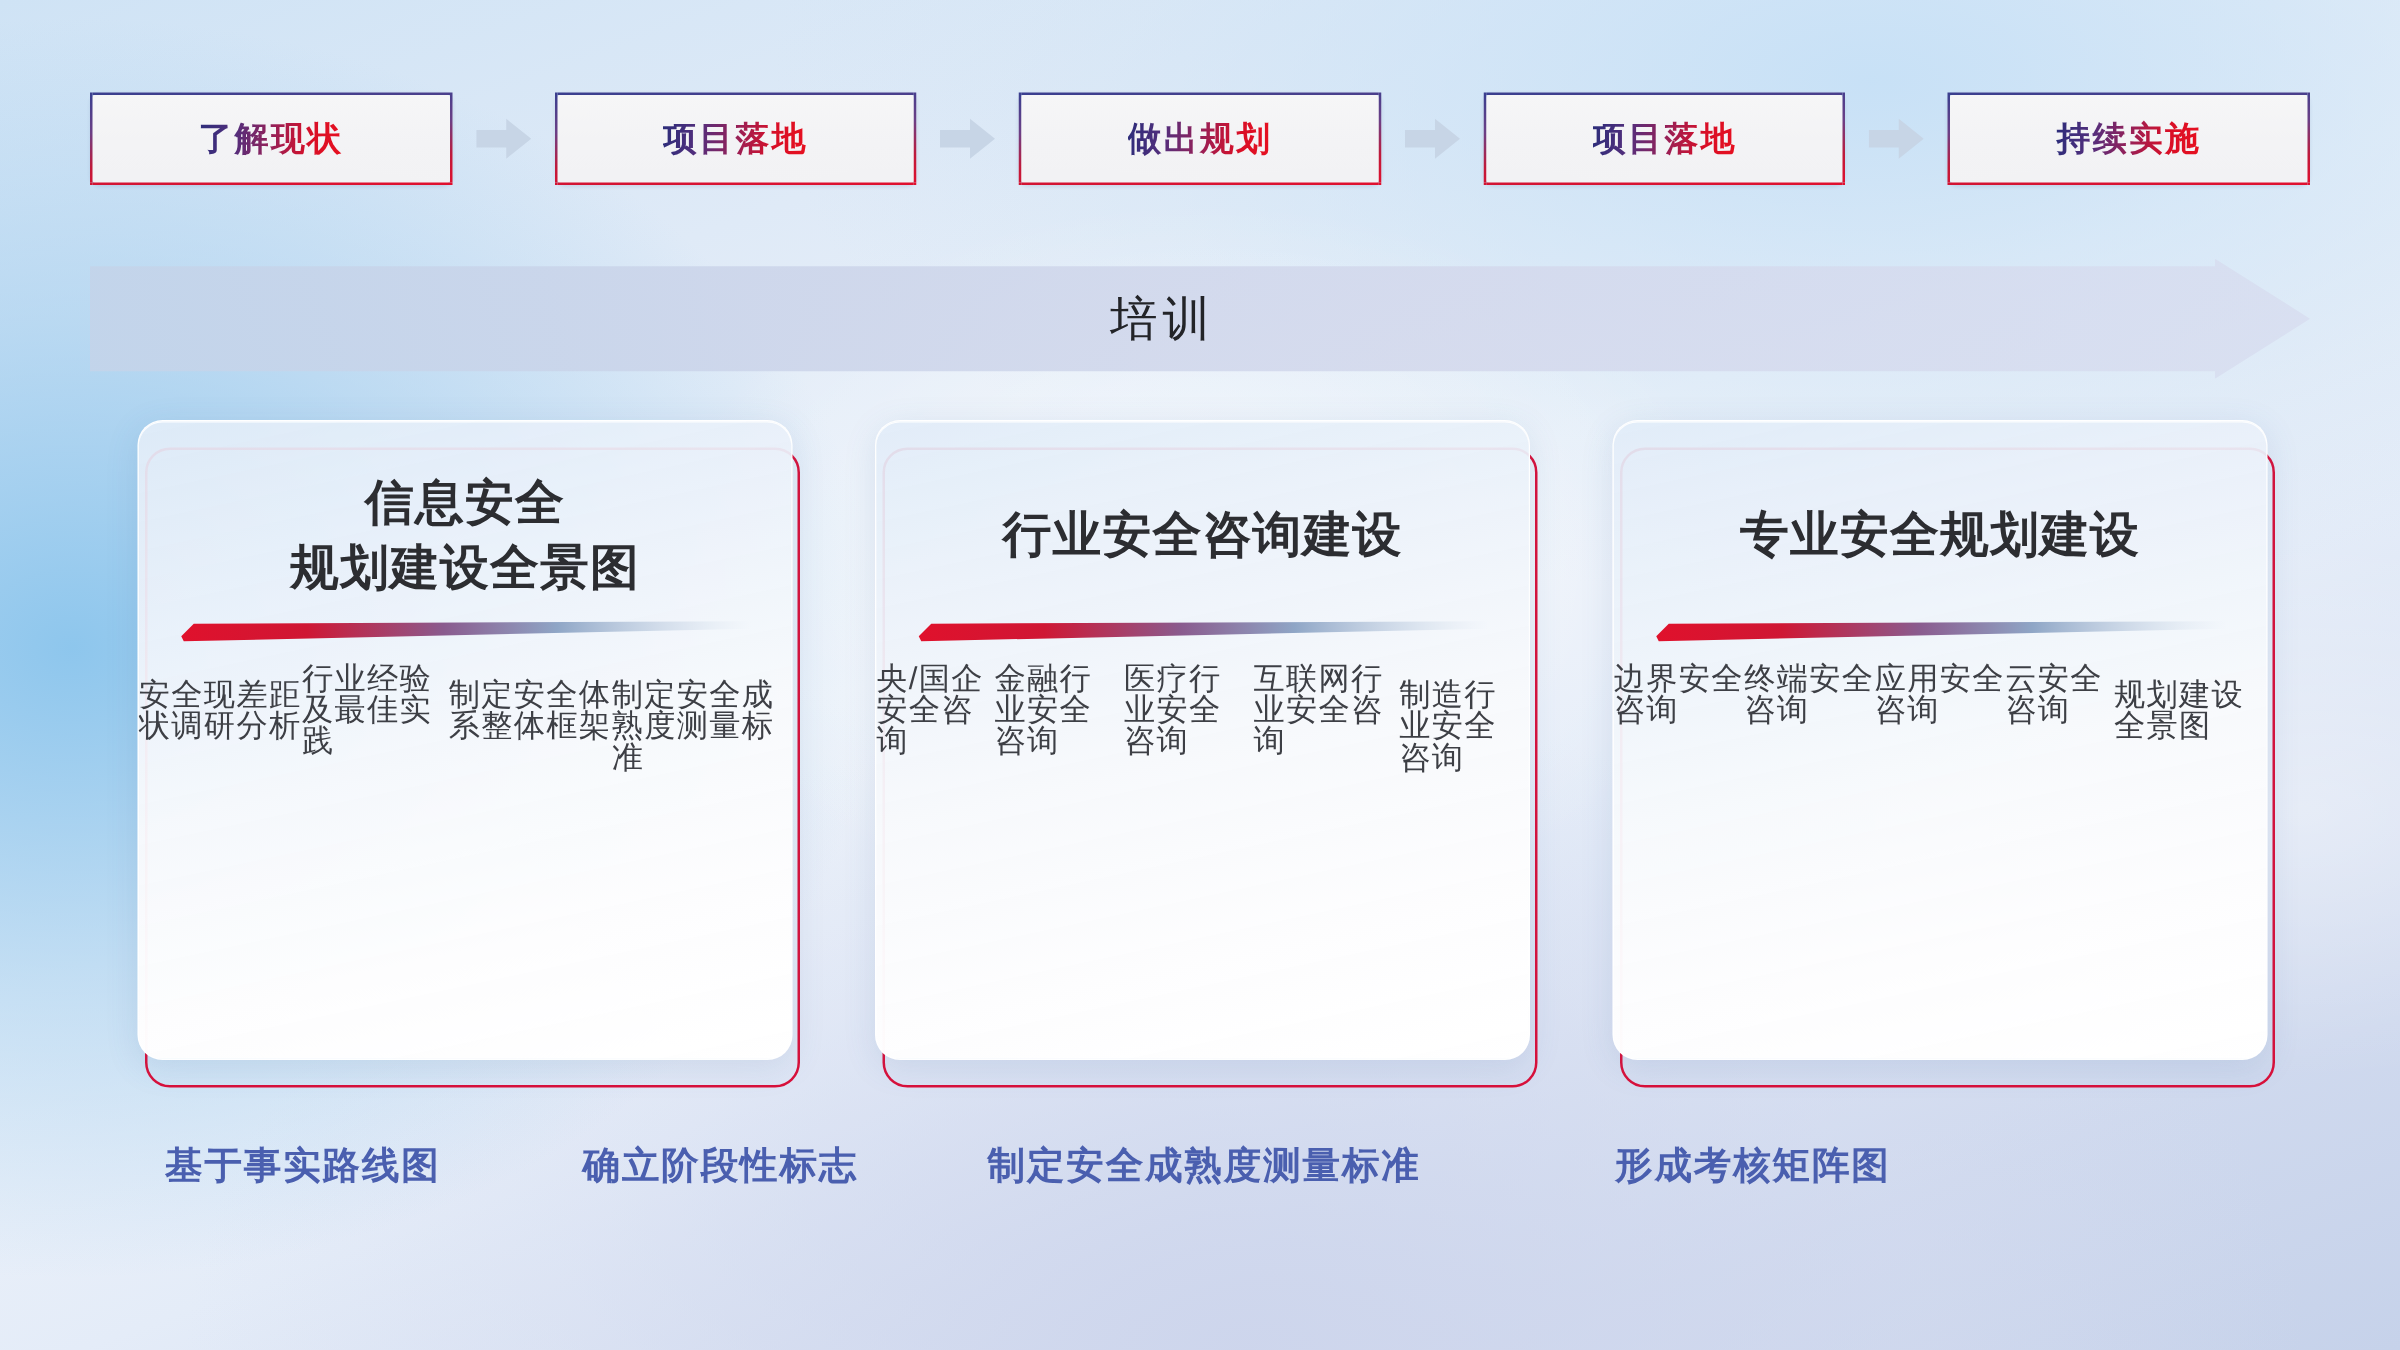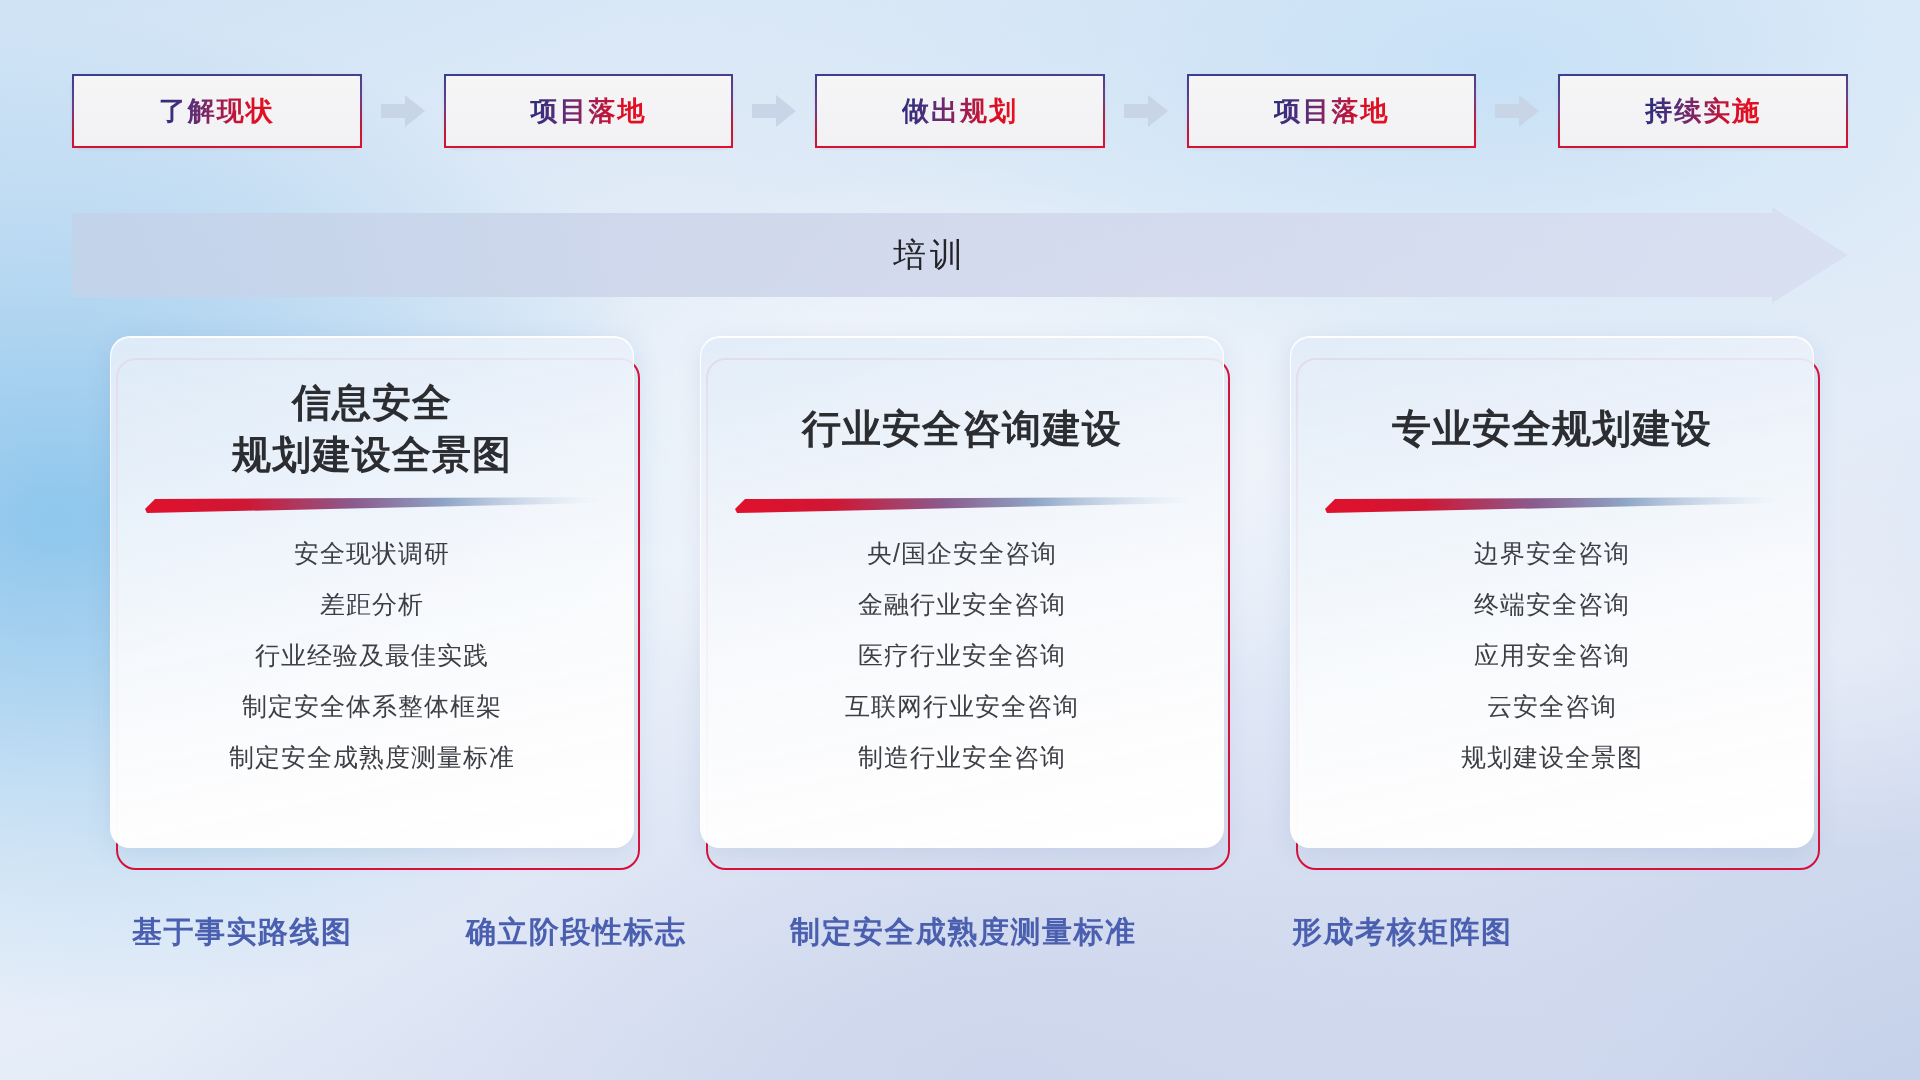--- a/index.html
+++ b/index.html
@@ -50,21 +50,21 @@
   .step-arrow { width:44px; height:34px; flex:0 0 auto; display:block; }
 
   
   .banner {
     position:absolute; top:207px; left:72px; width:1776px; height:96px;
   }
   .banner svg { display:block; width:100%; height:100%; }
   .banner-label {
     position:absolute; top:0; left:0; right:60px; height:96px;
     display:flex; align-items:center; justify-content:center;
-    font-size:33px; font-weight:400; color:#232428; letter-spacing:4px;
+    font-size:38px; font-weight:400; color:#232428; letter-spacing:4px;
   }
 
   
   .cards {
     position:absolute; top:336px; left:110px; width:1710px; height:534px;
     display:flex; justify-content:space-between;
   }
   .card-wrap { position:relative; width:530px; height:534px; }
   .card-shadow {
     position:absolute; left:6px; top:22px; width:524px; height:512px;
@@ -88,21 +88,21 @@
     overflow:hidden;
   }
   .card-title {
     font-size:39px; font-weight:700; color:#2c2d31;
     line-height:1.33; text-align:center; letter-spacing:1px;
     min-height:104px; display:flex; flex-direction:column; justify-content:center;
   }
   .card-title.one-line { min-height:104px; }
   .divider { width:458px; height:22px; margin-top:12px; }
   .divider svg { display:block; width:100%; height:100%; }
-  .card-list { margin-top:26px; width:100%; display:flex; flex-direction:column; align-items:center; }
+  .card-list { margin-top:16px; width:100%; display:flex; flex-direction:row; align-items:center; }
   .card-list li {
     list-style:none; font-size:25px; color:#3d3f45;
     line-height:1; margin-bottom:26px; letter-spacing:1px;
   }
   .card-list li:last-child { margin-bottom:0; }
 
   
   .captions { position:absolute; top:912px; left:0; width:1920px; height:50px; }
   .caption {
     position:absolute; top:0;

